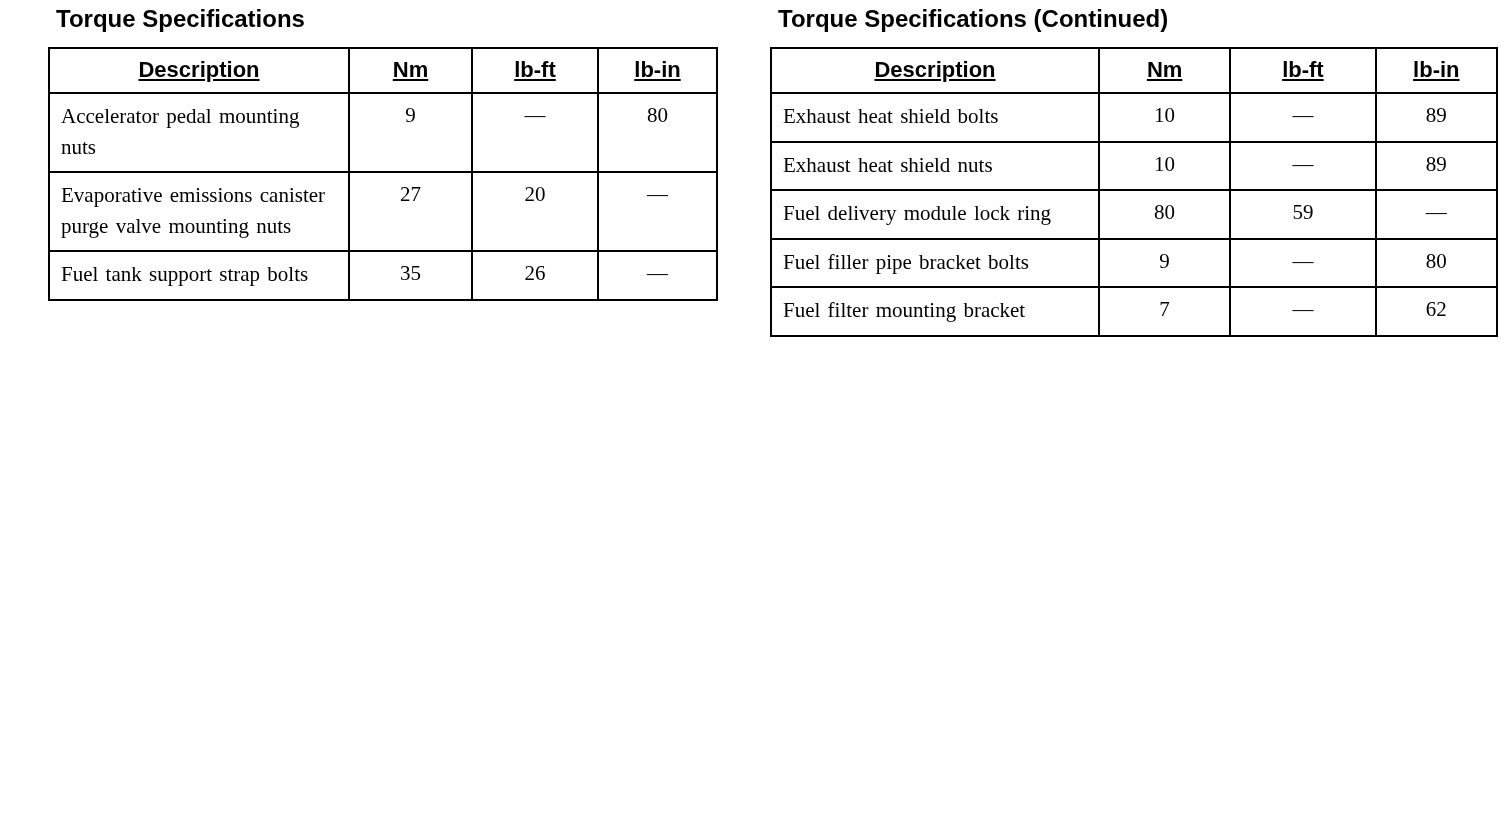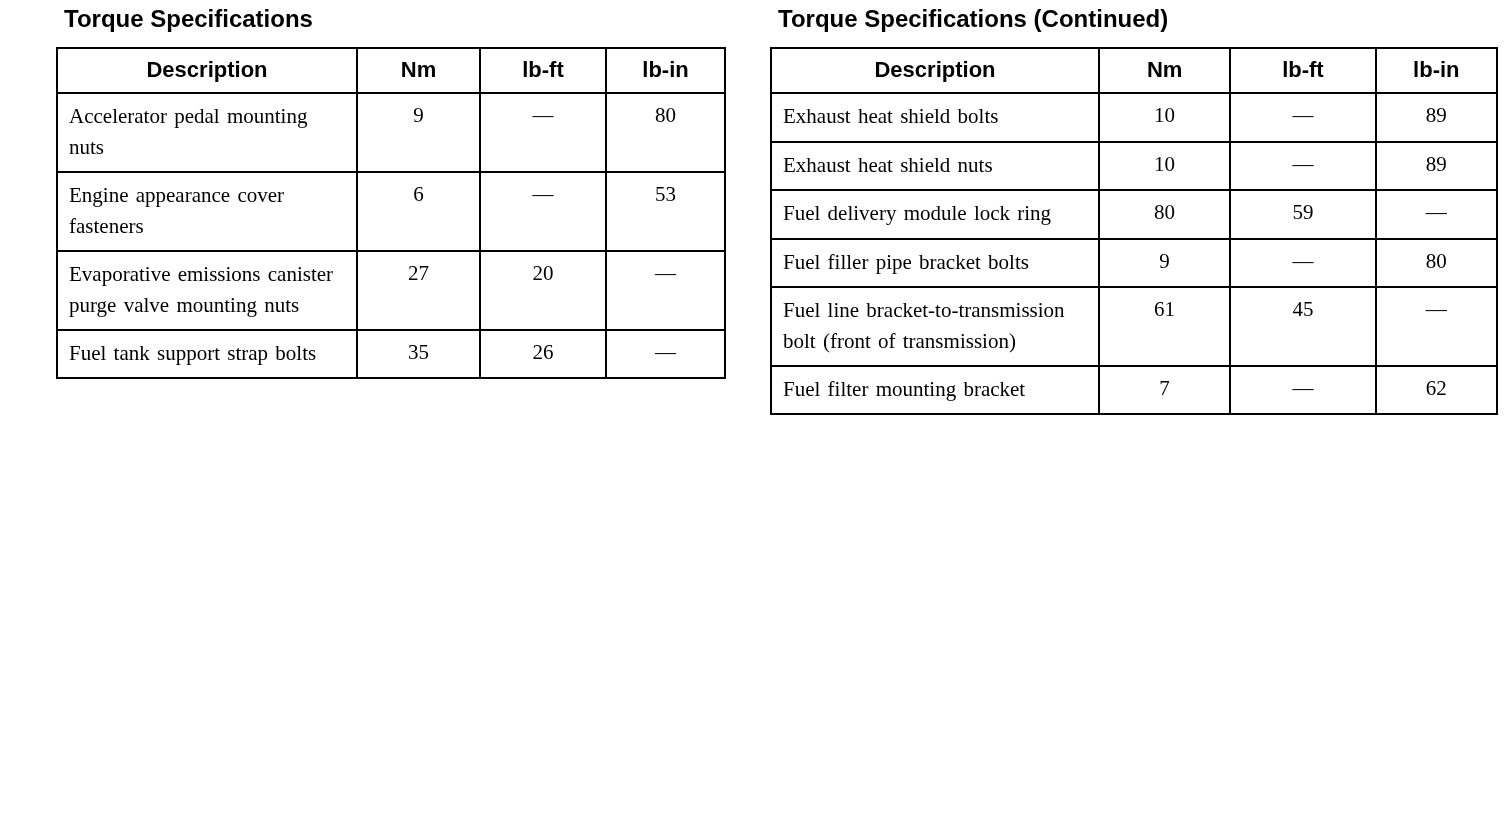--- a/index.html
+++ b/index.html
@@ -18,21 +18,21 @@
     position: relative;
     width: 1504px;
     height: 840px;
     background: #ffffff;
   }
   .table-block {
     position: absolute;
     top: 6px;
   }
   .table-block.left {
-    left: 56px;
+    left: 48px;
     width: 616px;
   }
   .table-block.right {
     left: 770px;
     width: 728px;
   }
   .table-title {
     font-family: "Liberation Sans", sans-serif;
     font-weight: bold;
     font-size: 24px;
@@ -52,20 +52,21 @@
     vertical-align: top;
     background: #ffffff;
   }
   table.spec-table th {
     font-family: "Liberation Sans", sans-serif;
     font-weight: bold;
     font-size: 22px;
     text-align: center;
     padding: 8px 4px 9px 4px;
     color: #000000;
+    text-decoration: underline;
   }
   td.desc {
     text-align: left;
     font-size: 21px;
     line-height: 1.45;
     padding: 7px 10px 9px 11px;
     word-spacing: 2px;
   }
   td.num {
     text-align: center;
@@ -95,26 +96,20 @@
           <th>lb-ft</th>
           <th>lb-in</th>
         </tr>
       </thead>
       <tbody>
         <tr>
           <td class="desc">Accelerator pedal mounting nuts</td>
           <td class="num">9</td>
           <td class="num">—</td>
           <td class="num">80</td>
-        </tr>
-        <tr>
-          <td class="desc">Engine appearance cover fasteners</td>
-          <td class="num">6</td>
-          <td class="num">—</td>
-          <td class="num">53</td>
         </tr>
         <tr>
           <td class="desc">Evaporative emissions canister purge valve mounting nuts</td>
           <td class="num">27</td>
           <td class="num">20</td>
           <td class="num">—</td>
         </tr>
         <tr>
           <td class="desc">Fuel tank support strap bolts</td>
           <td class="num">35</td>
@@ -161,26 +156,20 @@
           <td class="num">59</td>
           <td class="num">—</td>
         </tr>
         <tr>
           <td class="desc">Fuel filler pipe bracket bolts</td>
           <td class="num">9</td>
           <td class="num">—</td>
           <td class="num">80</td>
         </tr>
         <tr>
-          <td class="desc">Fuel line bracket-to-transmission bolt (front of transmission)</td>
-          <td class="num">61</td>
-          <td class="num">45</td>
-          <td class="num">—</td>
-        </tr>
-        <tr>
           <td class="desc">Fuel filter mounting bracket</td>
           <td class="num">7</td>
           <td class="num">—</td>
           <td class="num">62</td>
         </tr>
       </tbody>
     </table>
   </section>
 
 </div>

